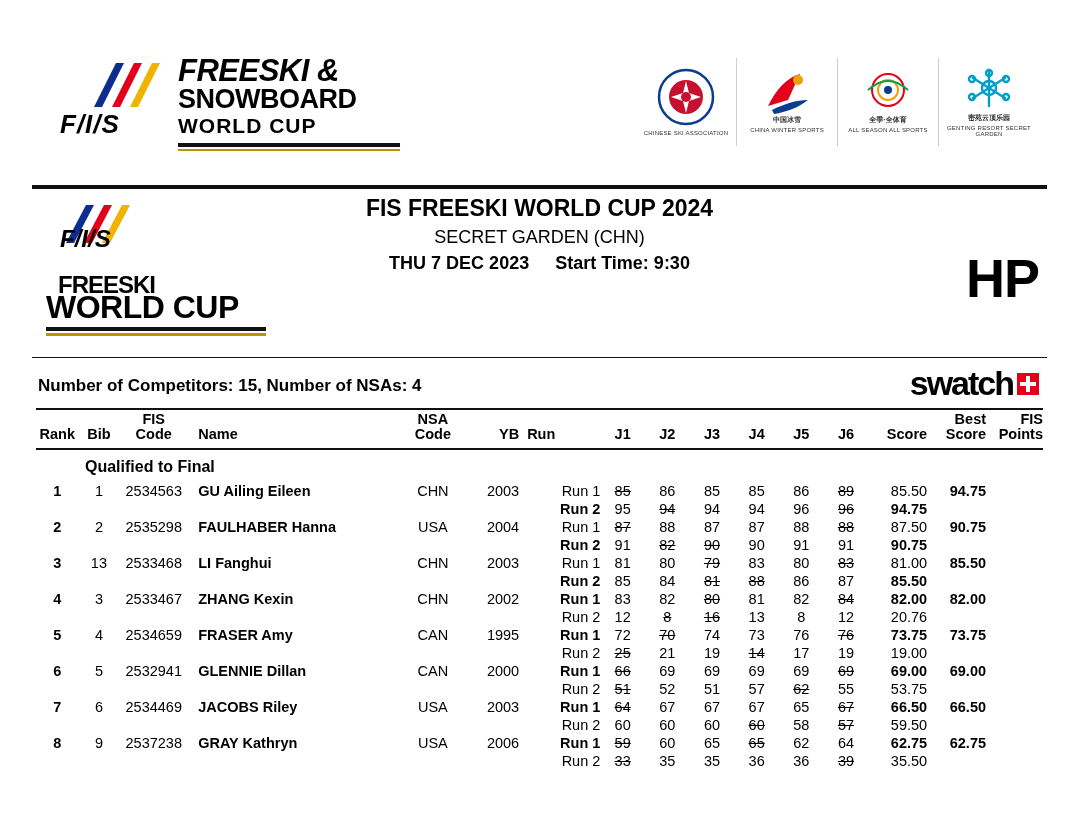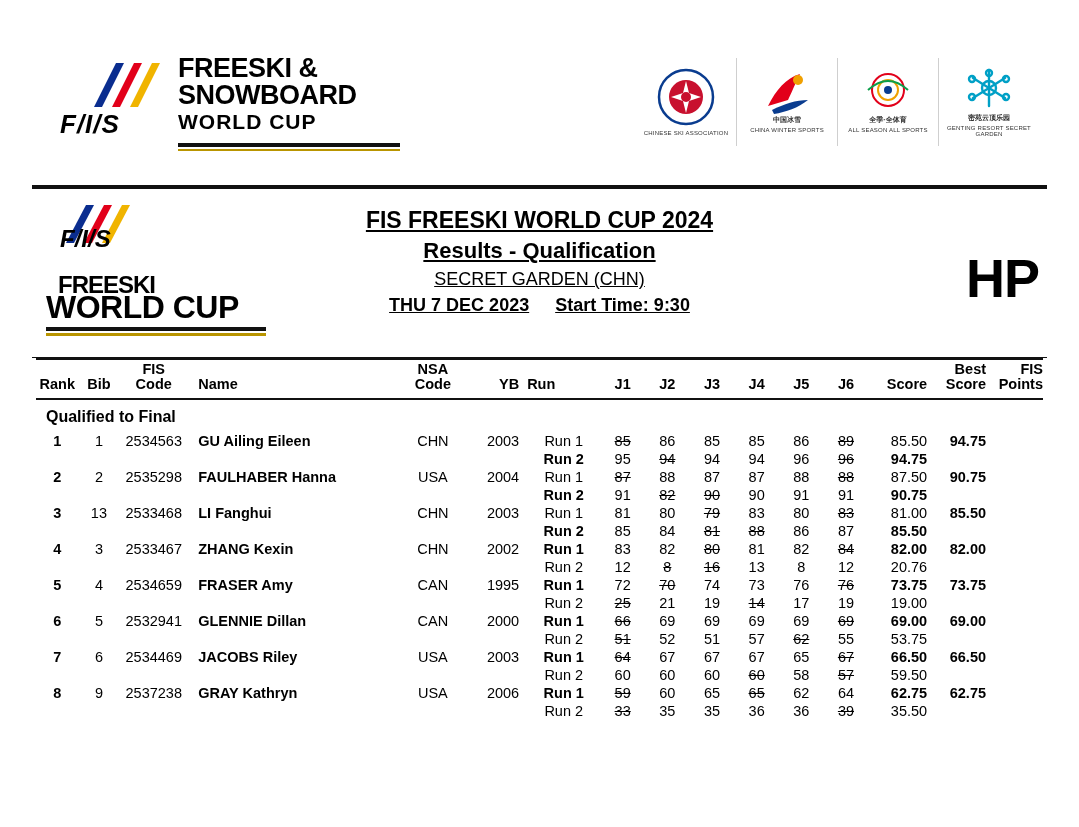--- a/index.html
+++ b/index.html
@@ -10,21 +10,21 @@
   }
   .page{position:relative;width:1079px;height:827px;}
 
   
   .topband{position:relative;height:185px;}
   .fis-wc-logo{position:absolute;left:60px;top:55px;width:290px;height:95px;}
   .fis-mark{position:absolute;left:0;top:8px;width:110px;height:70px;}
   .fis-mark .swoosh{position:absolute;left:30px;top:0;width:74px;height:44px;}
   .fis-text{font-weight:bold;font-style:italic;font-size:26px;letter-spacing:1px;}
   .wc-words{position:absolute;left:118px;top:0px;line-height:1.0;}
-  .wc-words .l1{font-size:27px;font-weight:bold;letter-spacing:-0.5px;}
+  .wc-words .l1{font-size:31px;font-weight:bold;font-style:italic;letter-spacing:-0.5px;}
   .wc-words .l2{font-size:27px;font-weight:bold;letter-spacing:-0.5px;}
   .wc-words .l3{font-size:21px;font-weight:bold;letter-spacing:1px;margin-top:2px;}
   .wc-underline{position:absolute;left:118px;top:88px;width:222px;height:4px;background:#111;}
   .wc-underline2{position:absolute;left:118px;top:94px;width:222px;height:2px;background:#b99500;}
 
   
   .sponsors{position:absolute;right:40px;top:58px;display:flex;align-items:center;gap:0px;}
   .sp{width:100px;height:88px;display:flex;flex-direction:column;align-items:center;justify-content:center;position:relative;}
   .sp + .sp{border-left:1px solid #cfcfcf;}
   .sp .cap{font-size:6px;letter-spacing:.2px;text-align:center;line-height:1.1;margin-top:3px;color:#333;}
@@ -35,21 +35,21 @@
 
   
   .titleblock{position:relative;height:168px;}
   .fws-logo{position:absolute;left:36px;top:14px;width:240px;height:130px;}
   .fws-logo .fmark{position:absolute;left:24px;top:0;width:130px;height:56px;}
   .fws-logo .freeski{position:absolute;left:22px;top:68px;font-size:24px;font-weight:bold;letter-spacing:-1px;}
   .fws-logo .worldcup{position:absolute;left:10px;top:86px;font-size:32px;font-weight:bold;letter-spacing:-0.5px;}
   .fws-logo .ul1{position:absolute;left:10px;top:124px;width:220px;height:4px;background:#111;}
   .fws-logo .ul2{position:absolute;left:10px;top:130px;width:220px;height:3px;background:#b99500;}
 
-  .titles{position:absolute;left:0;right:0;top:16px;text-align:center;text-decoration:underline;}
+  .titles{position:absolute;left:0;right:0;top:4px;text-align:center;}
   .t1{font-size:23px;font-weight:bold;line-height:1.35;}
   .t2{font-size:22px;font-weight:bold;line-height:1.35;}
   .t3{font-size:22px;font-weight:bold;line-height:1.35;}
   .t4{font-size:18px;font-weight:normal;line-height:1.45;}
   .t5{font-size:18px;font-weight:bold;line-height:1.45;}
   .t5 .gap{display:inline-block;width:26px;}
   .hp{position:absolute;right:40px;top:58px;font-size:54px;font-weight:bold;letter-spacing:-1px;}
 
   
   .midrow{position:relative;height:44px;margin-top:6px;}
@@ -63,29 +63,29 @@
   
   table.results{border-collapse:collapse;width:1007px;margin:0 36px;font-size:14.5px;}
   table.results th{font-weight:bold;vertical-align:bottom;padding:2px 0 6px 0;line-height:1.1;}
   table.results td{padding:1px 0;vertical-align:middle;}
   .c-rank{width:42px;text-align:center;margin-left:46px;}
   .c-bib{width:40px;text-align:center;}
   .c-fis{width:68px;text-align:center;}
   .c-name{width:196px;text-align:left;padding-left:10px !important;}
   .c-nsa{width:70px;text-align:center;}
   .c-yb{width:50px;text-align:right;}
-  .c-run{width:72px;text-align:center;padding-left:8px !important;}
+  .c-run{width:72px;text-align:right;padding-left:8px !important;}
   .c-j{width:44px;text-align:center;}
   .c-score{width:58px;text-align:right;}
   .c-best{width:58px;text-align:right;}
   .c-pts{width:56px;text-align:right;}
   thead th{border-bottom:0;}
   .hdr-sep{height:2px;background:#111;margin:0 36px;}
   .hdr-sep-top{height:2px;background:#111;margin:0 36px;}
-  .qualified{font-size:16px;font-weight:bold;padding:8px 0 6px 46px;}
+  .qualified{font-size:16px;font-weight:bold;padding:8px 0 6px 46px;margin-left:39px;}
   .b{font-weight:bold;}
   .strike{text-decoration:line-through;}
   .row-top td{padding-top:7px;}
   thead .stack{display:block;line-height:1.05;}
 </style>
 </head>
 <body>
 
 <div class="page">
 
@@ -176,32 +176,38 @@
         <div style="position:absolute;left:0px;top:22px;font-size:24px;font-weight:bold;font-style:italic;">F/I/S</div>
       </div>
       <div class="freeski">FREESKI</div>
       <div class="worldcup">WORLD CUP</div>
       <div class="ul1"></div>
       <div class="ul2"></div>
     </div>
 
     <div class="titles">
       <div class="t1">FIS FREESKI WORLD CUP 2024</div>
-      <div class="t2">Results - Qualification</div>
       <div class="t4">SECRET GARDEN (CHN)</div>
       <div class="t5">
         <span>THU 7 DEC 2023</span><span class="gap"></span><span>Start Time: 9:30</span>
       </div>
     </div>
 
     <div class="hp">HP</div>
   </div>
 
   <div class="rule-thin"></div>
 
+  <div class="midrow">
+    <div class="competitors">Number of Competitors: 15, Number of NSAs: 4</div>
+    <div class="swatch">
+      <span class="word">swatch</span>
+      <span class="sq"></span>
+    </div>
+  </div>
 
   <div class="hdr-sep-top"></div>
 
   <table class="results">
     <thead>
       <tr>
         <th class="c-rank">Rank</th>
         <th class="c-bib">Bib</th>
         <th class="c-fis">
           <span class="stack">FIS</span>

